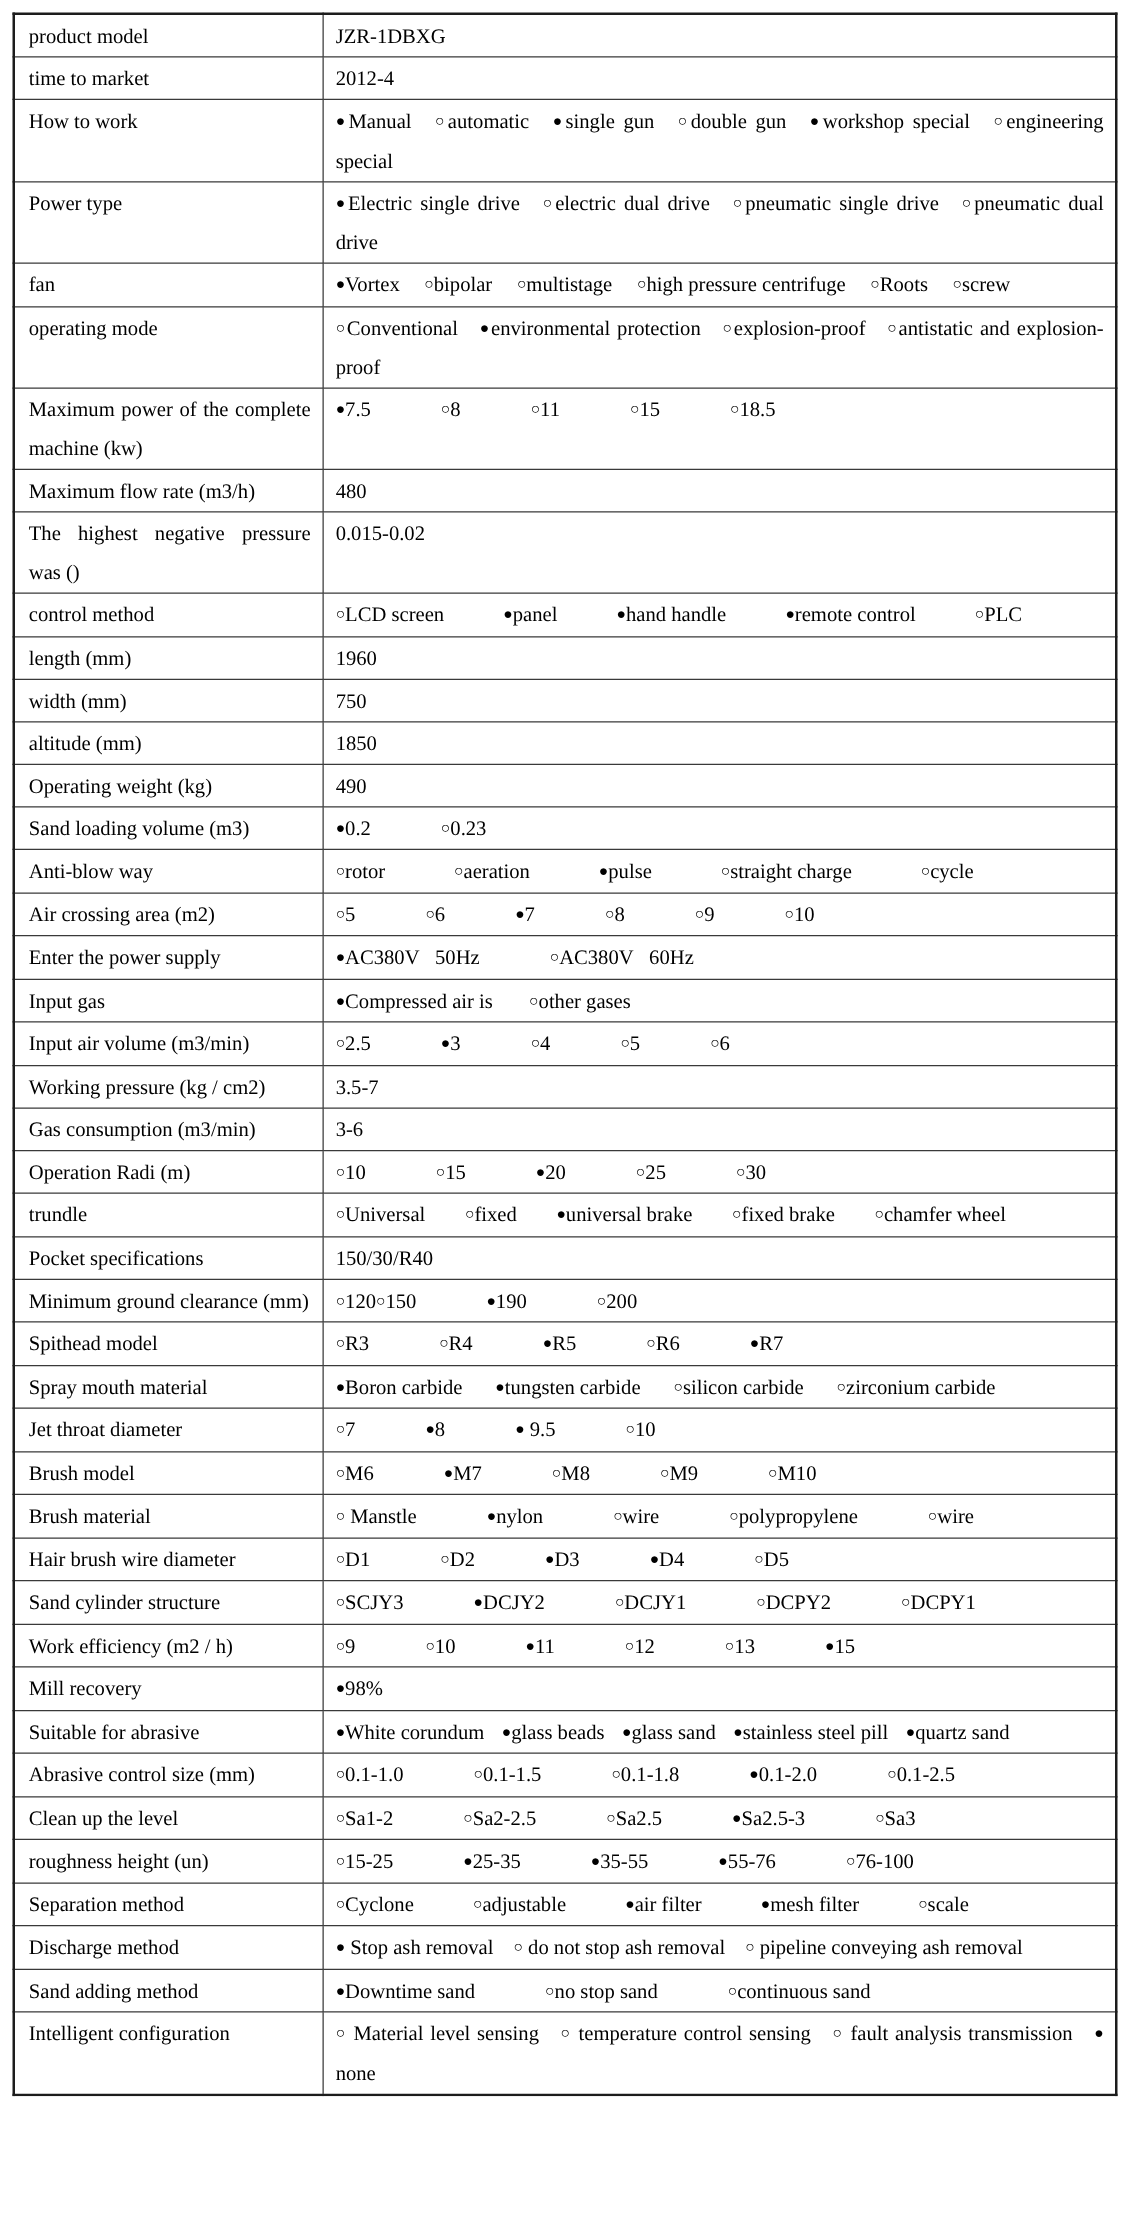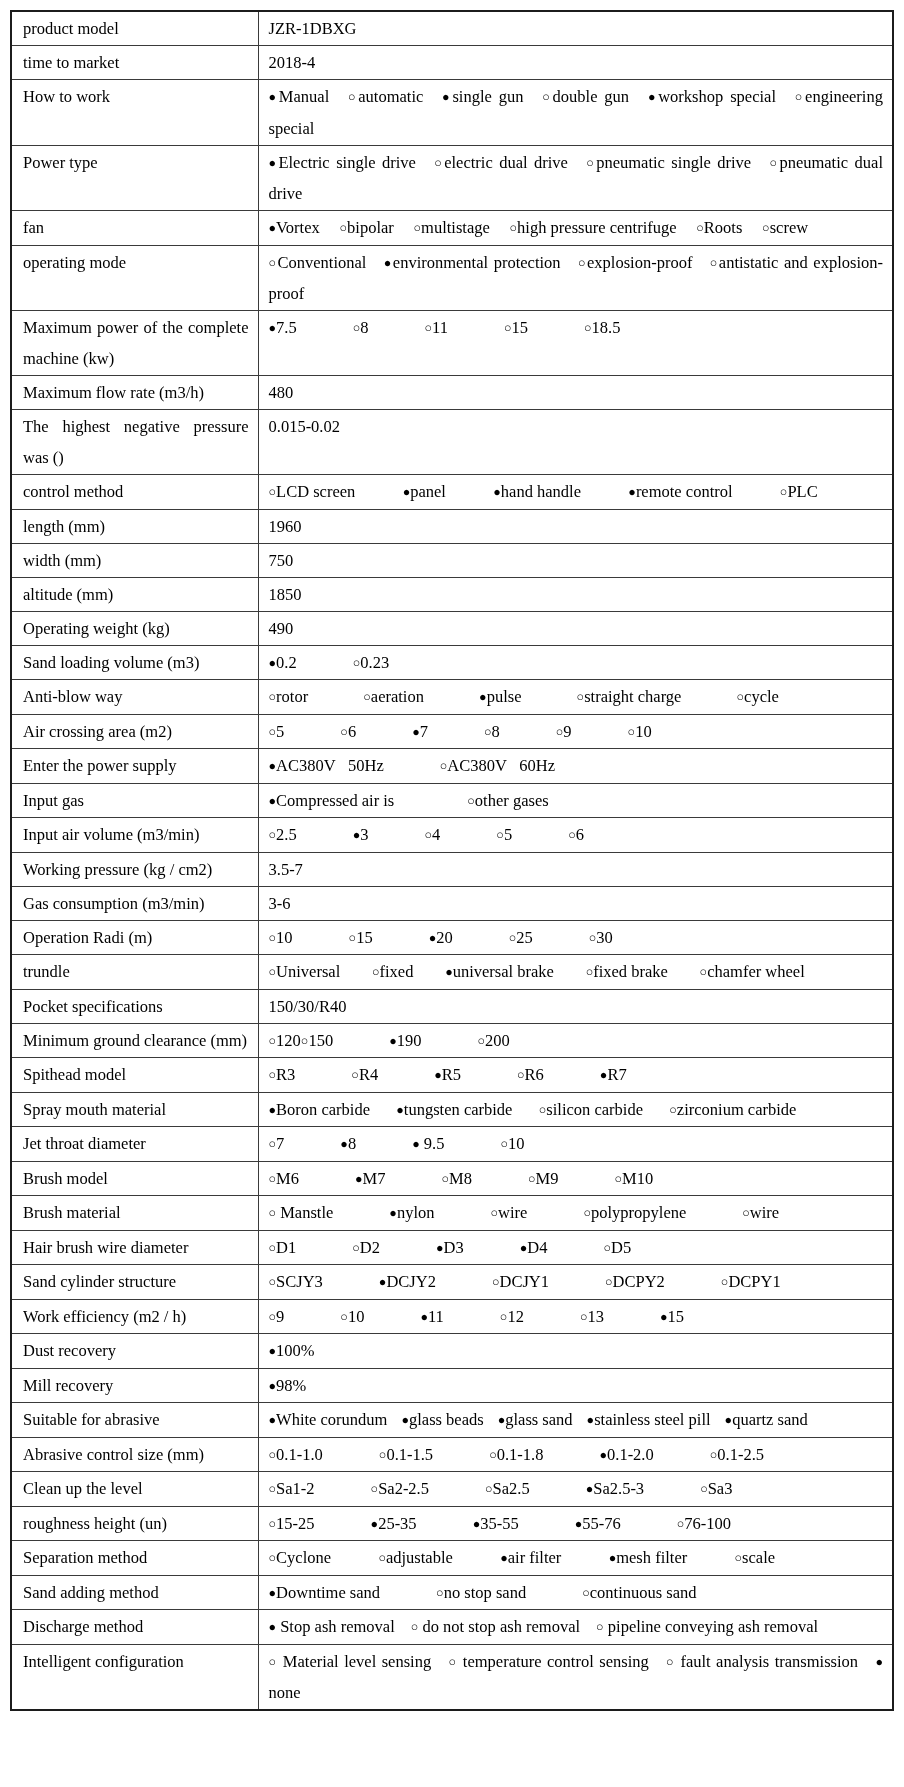--- a/index.html
+++ b/index.html
@@ -40,21 +40,21 @@
       <col style="width:247px">
       <col>
     </colgroup>
     <tbody>
         <tr>
           <td class="lbl">product model</td>
           <td class="val"><span>JZR-1DBXG</span></td>
         </tr>
         <tr>
           <td class="lbl">time to market</td>
-          <td class="val"><span>2018-4</span></td>
+          <td class="val"><span>2012-4</span></td>
         </tr>
         <tr>
           <td class="lbl">How to work</td>
           <td class="val justify"><span class="opt flow"><span class="mk">●</span><span>Manual</span></span><span class="sp"></span><span class="opt flow"><span class="mk">○</span><span>automatic</span></span><span class="sp"></span><span class="opt flow"><span class="mk">●</span><span>single gun</span></span><span class="sp"></span><span class="opt flow"><span class="mk">○</span><span>double gun</span></span><span class="sp"></span><span class="opt flow"><span class="mk">●</span><span>workshop special</span></span><span class="sp"></span><span class="opt flow"><span class="mk">○</span><span>engineering special</span></span></td>
         </tr>
         <tr>
           <td class="lbl">Power type</td>
           <td class="val justify"><span class="opt flow"><span class="mk">●</span><span>Electric single drive</span></span><span class="sp"></span><span class="opt flow"><span class="mk">○</span><span>electric dual drive</span></span><span class="sp"></span><span class="opt flow"><span class="mk">○</span><span>pneumatic single drive</span></span><span class="sp"></span><span class="opt flow"><span class="mk">○</span><span>pneumatic dual drive</span></span></td>
         </tr>
         <tr>
@@ -108,21 +108,21 @@
         <tr>
           <td class="lbl">Air crossing area (m2)</td>
           <td class="val"><span class="opt" style="margin-right: 56px;"><span class="mk">○</span><span>5</span></span><span class="opt" style="margin-right: 56px;"><span class="mk">○</span><span>6</span></span><span class="opt" style="margin-right: 56px;"><span class="mk">●</span><span>7</span></span><span class="opt" style="margin-right: 56px;"><span class="mk">○</span><span>8</span></span><span class="opt" style="margin-right: 56px;"><span class="mk">○</span><span>9</span></span><span class="opt"><span class="mk">○</span><span>10</span></span></td>
         </tr>
         <tr>
           <td class="lbl">Enter the power supply</td>
           <td class="val"><span class="opt" style="margin-right: 56px;"><span class="mk">●</span><span>AC380V&nbsp;&nbsp; 50Hz</span></span><span class="opt"><span class="mk">○</span><span>AC380V&nbsp;&nbsp; 60Hz</span></span></td>
         </tr>
         <tr>
           <td class="lbl">Input gas</td>
-          <td class="val"><span class="opt" style="margin-right: 73px;"><span class="mk">●</span><span>Compressed air is</span></span><span class="opt"><span class="mk">○</span><span>other gases</span></span></td>
+          <td class="val"><span class="opt" style="margin-right: 29px;"><span class="mk">●</span><span>Compressed air is</span></span><span class="opt"><span class="mk">○</span><span>other gases</span></span></td>
         </tr>
         <tr>
           <td class="lbl">Input air volume (m3/min)</td>
           <td class="val"><span class="opt" style="margin-right: 56px;"><span class="mk">○</span><span>2.5</span></span><span class="opt" style="margin-right: 56px;"><span class="mk">●</span><span>3</span></span><span class="opt" style="margin-right: 56px;"><span class="mk">○</span><span>4</span></span><span class="opt" style="margin-right: 56px;"><span class="mk">○</span><span>5</span></span><span class="opt"><span class="mk">○</span><span>6</span></span></td>
         </tr>
         <tr>
           <td class="lbl">Working pressure (kg / cm2)</td>
           <td class="val"><span>3.5-7</span></td>
         </tr>
         <tr>
@@ -171,24 +171,20 @@
         </tr>
         <tr>
           <td class="lbl">Sand cylinder structure</td>
           <td class="val"><span class="opt" style="margin-right: 56px;"><span class="mk">○</span><span>SCJY3</span></span><span class="opt" style="margin-right: 56px;"><span class="mk">●</span><span>DCJY2</span></span><span class="opt" style="margin-right: 56px;"><span class="mk">○</span><span>DCJY1</span></span><span class="opt" style="margin-right: 56px;"><span class="mk">○</span><span>DCPY2</span></span><span class="opt"><span class="mk">○</span><span>DCPY1</span></span></td>
         </tr>
         <tr>
           <td class="lbl">Work efficiency (m2 / h)</td>
           <td class="val"><span class="opt" style="margin-right: 56px;"><span class="mk">○</span><span>9</span></span><span class="opt" style="margin-right: 56px;"><span class="mk">○</span><span>10</span></span><span class="opt" style="margin-right: 56px;"><span class="mk">●</span><span>11</span></span><span class="opt" style="margin-right: 56px;"><span class="mk">○</span><span>12</span></span><span class="opt" style="margin-right: 56px;"><span class="mk">○</span><span>13</span></span><span class="opt"><span class="mk">●</span><span>15</span></span></td>
         </tr>
         <tr>
-          <td class="lbl">Dust recovery</td>
-          <td class="val"><span class="opt"><span class="mk">●</span><span>100%</span></span></td>
-        </tr>
-        <tr>
           <td class="lbl">Mill recovery</td>
           <td class="val"><span class="opt"><span class="mk">●</span><span>98%</span></span></td>
         </tr>
         <tr>
           <td class="lbl">Suitable for abrasive</td>
           <td class="val"><span class="opt" style="margin-right: 14px;"><span class="mk">●</span><span>White corundum</span></span><span class="opt" style="margin-right: 14px;"><span class="mk">●</span><span>glass beads</span></span><span class="opt" style="margin-right: 14px;"><span class="mk">●</span><span>glass sand</span></span><span class="opt" style="margin-right: 14px;"><span class="mk">●</span><span>stainless steel pill</span></span><span class="opt"><span class="mk">●</span><span>quartz sand</span></span></td>
         </tr>
         <tr>
           <td class="lbl">Abrasive control size (mm)</td>
           <td class="val"><span class="opt" style="margin-right: 56px;"><span class="mk">○</span><span>0.1-1.0</span></span><span class="opt" style="margin-right: 56px;"><span class="mk">○</span><span>0.1-1.5</span></span><span class="opt" style="margin-right: 56px;"><span class="mk">○</span><span>0.1-1.8</span></span><span class="opt" style="margin-right: 56px;"><span class="mk">●</span><span>0.1-2.0</span></span><span class="opt"><span class="mk">○</span><span>0.1-2.5</span></span></td>
@@ -199,26 +195,26 @@
         </tr>
         <tr>
           <td class="lbl">roughness height (un)</td>
           <td class="val"><span class="opt" style="margin-right: 56px;"><span class="mk">○</span><span>15-25</span></span><span class="opt" style="margin-right: 56px;"><span class="mk">●</span><span>25-35</span></span><span class="opt" style="margin-right: 56px;"><span class="mk">●</span><span>35-55</span></span><span class="opt" style="margin-right: 56px;"><span class="mk">●</span><span>55-76</span></span><span class="opt"><span class="mk">○</span><span>76-100</span></span></td>
         </tr>
         <tr>
           <td class="lbl">Separation method</td>
           <td class="val"><span class="opt" style="margin-right: 47.32px;"><span class="mk">○</span><span>Cyclone</span></span><span class="opt" style="margin-right: 47.32px;"><span class="mk">○</span><span>adjustable</span></span><span class="opt" style="margin-right: 47.32px;"><span class="mk">●</span><span>air filter</span></span><span class="opt" style="margin-right: 47.32px;"><span class="mk">●</span><span>mesh filter</span></span><span class="opt"><span class="mk">○</span><span>scale</span></span></td>
         </tr>
         <tr>
+          <td class="lbl">Discharge method</td>
+          <td class="val justify"><span class="opt flow"><span class="mk">●</span><span> Stop ash removal</span></span><span class="sp"></span><span class="opt flow"><span class="mk">○</span><span> do not stop ash removal</span></span><span class="sp"></span><span class="opt flow"><span class="mk">○</span><span> pipeline conveying ash removal</span></span></td>
+        </tr>
+        <tr>
           <td class="lbl">Sand adding method</td>
           <td class="val"><span class="opt" style="margin-right: 56px;"><span class="mk">●</span><span>Downtime sand</span></span><span class="opt" style="margin-right: 56px;"><span class="mk">○</span><span>no stop sand</span></span><span class="opt"><span class="mk">○</span><span>continuous sand</span></span></td>
-        </tr>
-        <tr>
-          <td class="lbl">Discharge method</td>
-          <td class="val justify"><span class="opt flow"><span class="mk">●</span><span> Stop ash removal</span></span><span class="sp"></span><span class="opt flow"><span class="mk">○</span><span> do not stop ash removal</span></span><span class="sp"></span><span class="opt flow"><span class="mk">○</span><span> pipeline conveying ash removal</span></span></td>
         </tr>
         <tr>
           <td class="lbl">Intelligent configuration</td>
           <td class="val justify"><span class="opt flow"><span class="mk">○</span><span> Material level sensing</span></span><span class="sp"></span><span class="opt flow"><span class="mk">○</span><span> temperature control sensing</span></span><span class="sp"></span><span class="opt flow"><span class="mk">○</span><span> fault analysis transmission</span></span><span class="sp"></span><span class="opt flow"><span class="mk">●</span><span> none</span></span></td>
         </tr>
       </tbody>
   </table>
 </div>
 
 </body></html>

